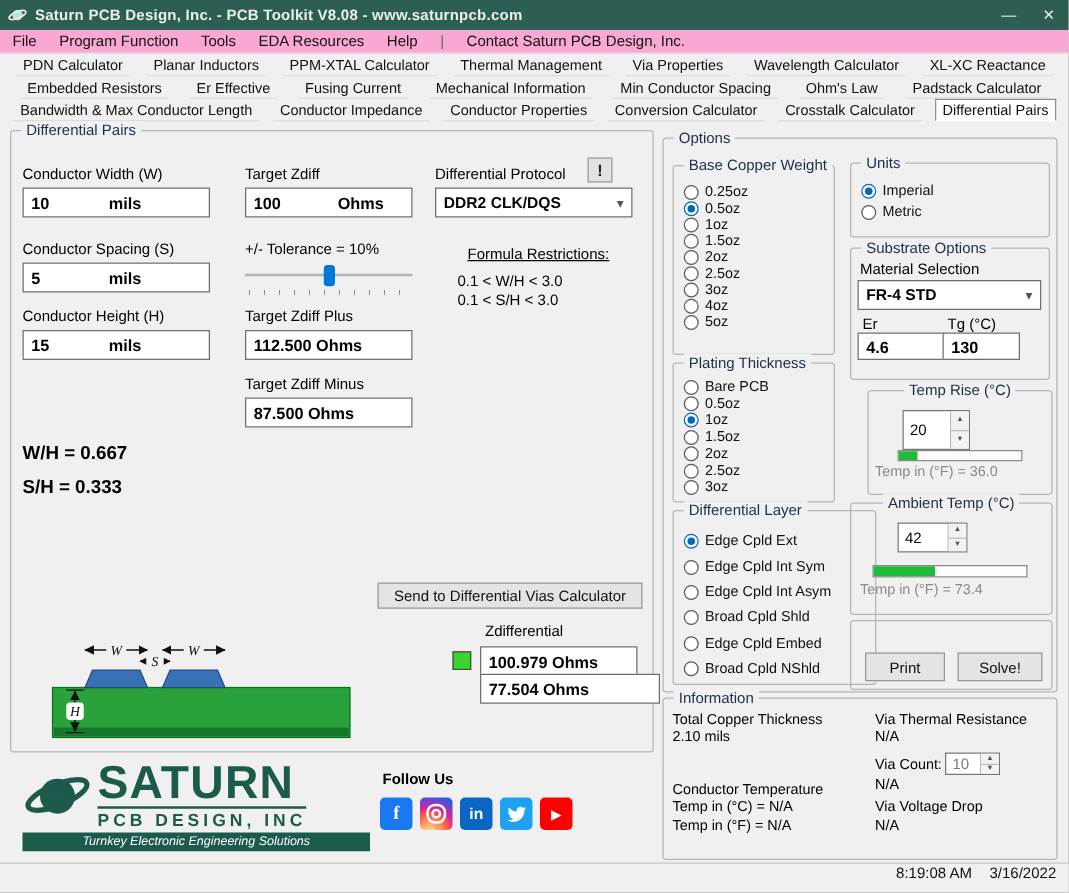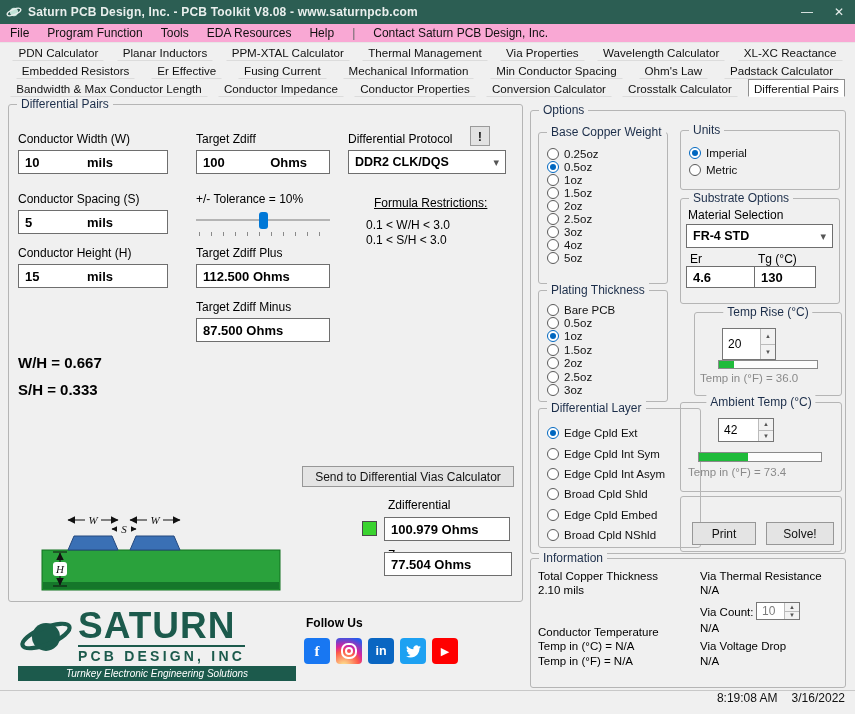--- a/index.html
+++ b/index.html
@@ -217,21 +217,21 @@
 
   <div class="btn" style="left:302px;top:466px;width:212px;height:21px">Send to Differential Vias Calculator</div>
 
   <div class="lbl" style="left:388px;top:498px">Zdifferential</div>
   <div class="indicator" style="left:362px;top:521px"></div>
   <div class="fld" style="left:384px;top:517px;width:126px">
     <span>100.979 Ohms</span>
   </div>
 
   <div class="lbl" style="left:388px;top:548px">Zo</div>
-  <div class="fld" style="left:384px;top:552px;width:128px">
+  <div class="fld" style="left:384px;top:539px;width:144px">
     <span>77.504 Ohms</span>
   </div>
 
   <svg style="position:absolute;left:28px;top:498px" width="262" height="100" viewBox="0 0 262 100">
     <defs>
       <marker id="arr" markerWidth="7" markerHeight="7" refX="6.5" refY="3.5" orient="auto-start-reverse">
         <path d="M0,0 L7,3.5 L0,7 z" fill="#111"></path>
       </marker>
     </defs>
     <rect x="14" y="52" width="238" height="40" fill="#2aa23c" stroke="#10701f"></rect>

